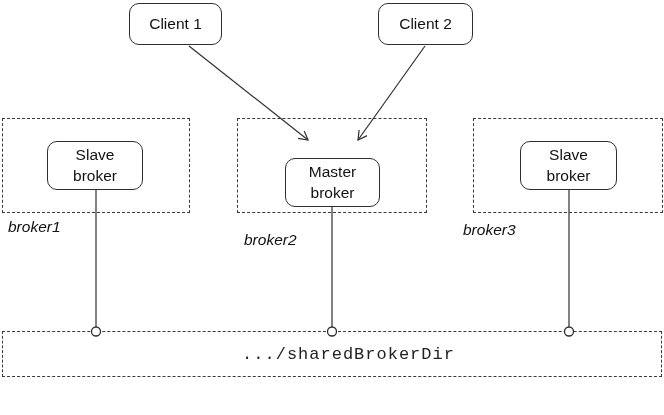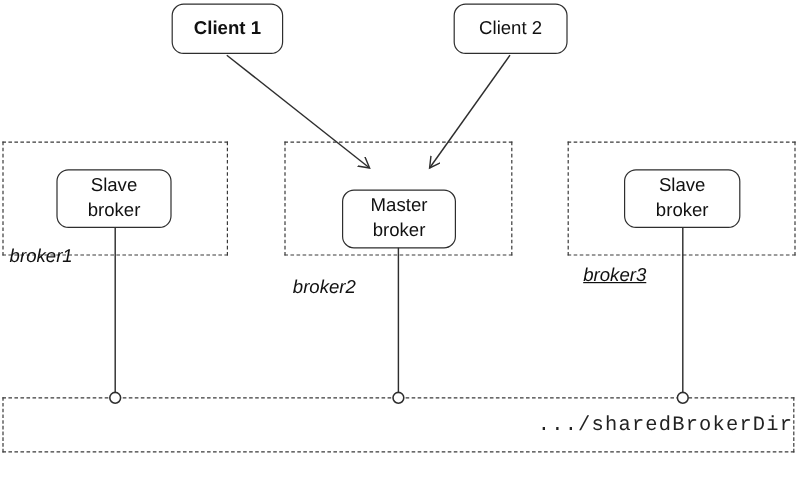--- a/index.html
+++ b/index.html
@@ -32,55 +32,55 @@
     background: #ffffff;
     display: flex;
     align-items: center;
     justify-content: center;
     text-align: center;
     font-size: 15.5px;
     line-height: 1.3;
     white-space: pre-line;
     z-index: 2;
   }
-  .client-1 { left: 143px; top: 3px;  width: 93px; height: 42px; font-weight: bold; }
+  .client-1 { left: 129px; top: 3px;  width: 93px; height: 42px; }
   .client-2 { left: 378px; top: 3px;  width: 95px; height: 42px; }
   .broker-inner-1 { left: 47px;  top: 141px; width: 96px; height: 49px; }
   .broker-inner-2 { left: 285px; top: 158px; width: 95px; height: 49px; }
   .broker-inner-3 { left: 520px; top: 141px; width: 97px; height: 49px; }
   .group-box {
     position: absolute;
     box-sizing: border-box;
     border: 1px dashed #3a3a3a;
     background: transparent;
     z-index: 0;
   }
   .group-1 { left: 2px;   top: 118px; width: 188px; height: 95px; }
   .group-2 { left: 237px; top: 118px; width: 190px; height: 95px; }
   .group-3 { left: 473px; top: 118px; width: 190px; height: 95px; }
   .group-label {
     position: absolute;
     font-style: italic;
     font-size: 15.5px;
     z-index: 2;
   }
-  .glabel-1 { left: 8px;   top: 205px; }
+  .glabel-1 { left: 8px;   top: 218px; }
   .glabel-2 { left: 244px; top: 231px; }
-  .glabel-3 { left: 486px; top: 221px; text-decoration: underline; }
+  .glabel-3 { left: 463px; top: 221px; }
   .shared-box {
     position: absolute;
     left: 2px;
     top: 331px;
     width: 660px;
     height: 46px;
     box-sizing: border-box;
     border: 1px dashed #3a3a3a;
     display: flex;
     align-items: center;
-    justify-content: flex-end;
+    justify-content: center;
     z-index: 0;
     padding-left: 33px;
   }
   .shared-path {
     font-family: "Liberation Mono", "DejaVu Sans Mono", monospace;
     font-size: 17px;
     letter-spacing: 1px;
     color: #222222;
   }
   .caption {

